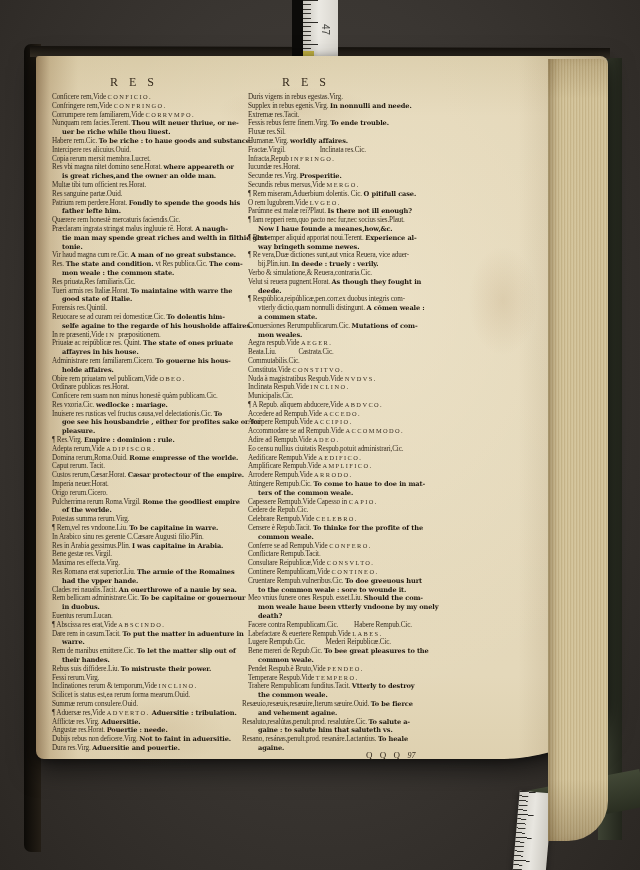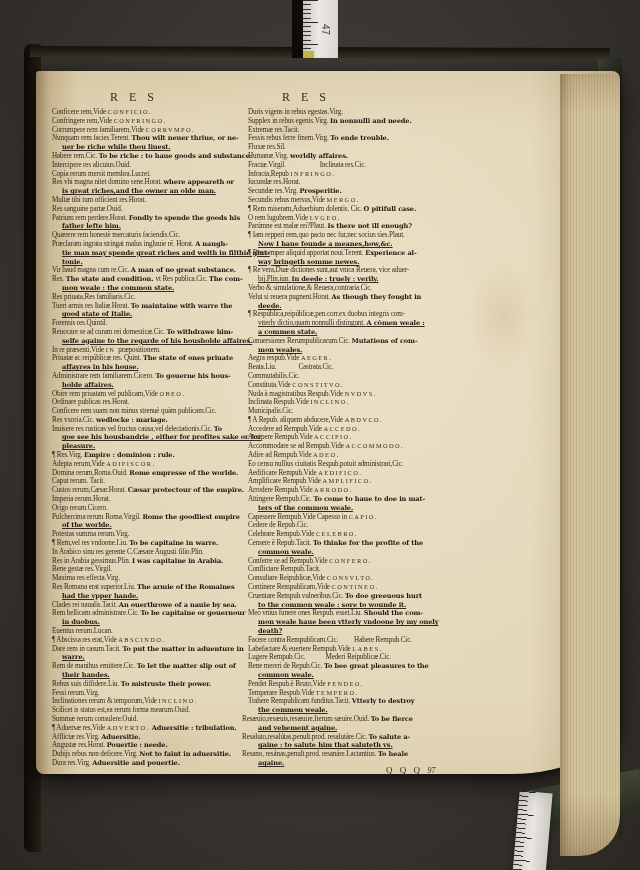--- a/index.html
+++ b/index.html
@@ -29,52 +29,52 @@
     font:10px "Liberation Sans",sans-serif;color:#3c3c38;}
   .rt-tip{position:absolute;left:0;bottom:0;width:11px;height:7px;background:#c5b544;}
   .ruler-bottom{position:absolute;left:516px;top:792px;width:33px;height:84px;
     background:linear-gradient(90deg,#d2cfc7,#e8e6e0 50%,#ccc9c1);
     transform:rotate(5deg);z-index:1;box-shadow:0 2px 6px rgba(0,0,0,.45);}
   .rb-ticks{position:absolute;left:0;top:0;width:9px;height:100%;
     background:repeating-linear-gradient(180deg,#35332e 0,#35332e 1px,rgba(0,0,0,0) 1px,rgba(0,0,0,0) 4.6px);}
   .rb-ticks2{position:absolute;left:0;top:0;width:16px;height:100%;
     background:repeating-linear-gradient(180deg,#2b2925 0,#2b2925 1px,rgba(0,0,0,0) 1px,rgba(0,0,0,0) 23px);}
   
-  .page{position:absolute;left:36px;top:71px;width:572px;height:703px;z-index:2;
+  .page{position:absolute;left:36px;top:56px;width:572px;height:703px;z-index:2;
     border-radius:3px 8px 110px 8px / 3px 8px 58px 8px;
     background:
       radial-gradient(ellipse at 60% 35%, rgba(255,250,234,0.28), rgba(255,250,234,0) 62%),
       linear-gradient(90deg, rgba(97,66,31,0.55) 0, rgba(146,115,70,0.30) 14px, rgba(210,190,150,0.12) 42px, rgba(0,0,0,0) 90px),
       linear-gradient(270deg, rgba(120,95,55,0.35) 0, rgba(0,0,0,0) 90px),
       linear-gradient(180deg, #d9cba8 0, #e3d6b7 60px, #e4d8ba 620px, #d8c9a5 788px);
-    box-shadow:0 10px 26px rgba(0,0,0,.55), 0 2px 8px rgba(0,0,0,.4);padding-left:12px;}
+    box-shadow:0 10px 26px rgba(0,0,0,.55), 0 2px 8px rgba(0,0,0,.4);}
   .foredge{position:absolute;right:0;top:3px;width:60px;height:782px;
     border-radius:0 8px 40px 0;
     background:
       linear-gradient(180deg, rgba(120,95,55,0.25), rgba(0,0,0,0) 40px, rgba(0,0,0,0) 720px, rgba(100,78,42,0.35)),
       repeating-linear-gradient(90deg,#dccfa9 0,#c6b489 1.5px,#d7c8a0 3px);
     box-shadow:inset 10px 0 12px -7px rgba(90,65,30,.55);}
   .stain{position:absolute;border-radius:50%;pointer-events:none;}
   .s1{left:432px;top:190px;width:70px;height:110px;background:radial-gradient(ellipse,rgba(150,110,60,.14),rgba(150,110,60,0) 70%);}
   .s2{left:60px;top:640px;width:130px;height:70px;background:radial-gradient(ellipse,rgba(140,100,55,.11),rgba(140,100,55,0) 70%);}
   .s3{left:180px;top:30px;width:160px;height:50px;background:radial-gradient(ellipse,rgba(140,105,60,.10),rgba(140,105,60,0) 70%);}
   
   .runhead{position:absolute;top:19px;font-size:12px;letter-spacing:4px;color:#362b1e;}
   .rh-left{left:74px;} .rh-right{left:246px;}
   .col{position:absolute;top:37px;font-size:7.2px;line-height:8.8px;color:#352b1f;white-space:nowrap;}
   .col-left{left:16px;width:198px;}
   .col-right{left:212px;width:216px;}
   .line{height:8.8px;line-height:8.8px;}
-  .ind{padding-left:10px;text-decoration:underline;}
+  .ind{padding-left:10px;}
   .hang{margin-left:-6px;}
   .seg-r{font-family:"Liberation Serif",serif;letter-spacing:-0.15px;}
   .seg-g{font-family:"DejaVu Serif",serif;font-weight:bold;font-size:6.6px;letter-spacing:-0.1px;color:#211a11;}
   .seg-c{font-family:"Liberation Serif",serif;font-size:6.4px;letter-spacing:1.4px;}
   .seg-tab{display:inline-block;}
-  .signature{position:absolute;left:330px;top:694px;font-size:9px;letter-spacing:2.5px;color:#33291d;margin-left:20px;}
+  .signature{position:absolute;left:330px;top:694px;font-size:9px;letter-spacing:2.5px;color:#33291d;}
   .sig-mark{font-style:italic;font-size:8px;letter-spacing:0;margin-left:5px;}
 </style>
 </head>
 <body>
 
 <div class="stage">
   <div class="binding"></div>
   <div class="cover-top"></div>
   <div class="cover-right"></div>
 
@@ -122,40 +122,40 @@
         <div class="line"><span class="seg-r">Præclaram ingrata stringat malus ingluuie rē. Horat. </span><span class="seg-g">A naugh-</span></div>
         <div class="line ind"><span class="seg-g">tie man may spende great riches and welth in filthie glut-</span></div>
         <div class="line ind"><span class="seg-g">tonie.</span></div>
         <div class="line"><span class="seg-r">Vir haud magna cum re.Cic. </span><span class="seg-g">A man of no great substance.</span></div>
         <div class="line"><span class="seg-r">Res. </span><span class="seg-g">The state and condition. </span><span class="seg-r">vt Res publica.Cic. </span><span class="seg-g">The com-</span></div>
         <div class="line ind"><span class="seg-g">mon weale : the common state.</span></div>
         <div class="line"><span class="seg-r">Res priuata,Res familiaris.Cic.</span></div>
         <div class="line"><span class="seg-r">Tueri armis res Italiæ.Horat. </span><span class="seg-g">To maintaine with warre the</span></div>
         <div class="line ind"><span class="seg-g">good state of Italie.</span></div>
         <div class="line"><span class="seg-r">Forensis res.Quintil.</span></div>
-        <div class="line"><span class="seg-r">Reuocare se ad curam rei domesticæ.Cic. </span><span class="seg-g">To withdrawe him-</span></div>
+        <div class="line"><span class="seg-r">Reuocare se ad curam rei domesticæ.Cic. </span><span class="seg-g">To dolentis him-</span></div>
         <div class="line ind"><span class="seg-g">selfe againe to the regarde of his housholde affaires.</span></div>
         <div class="line"><span class="seg-r">In re præsenti,Vide </span><span class="seg-c">IN </span><span class="seg-r">præpositionem.</span></div>
         <div class="line"><span class="seg-r">Priuatæ ac reipúblicæ res. Quint. </span><span class="seg-g">The state of ones priuate</span></div>
         <div class="line ind"><span class="seg-g">affayres in his house.</span></div>
         <div class="line"><span class="seg-r">Administrare rem familiarem.Cicero. </span><span class="seg-g">To gouerne his hous-</span></div>
         <div class="line ind"><span class="seg-g">holde affaires.</span></div>
         <div class="line"><span class="seg-r">Obire rem priuatam vel publicam,Vide </span><span class="seg-c">OBEO.</span></div>
         <div class="line"><span class="seg-r">Ordinare publicas res.Horat.</span></div>
-        <div class="line"><span class="seg-r">Conficere rem suam non minus strenuè quàm publicam.Cic.</span></div>
+        <div class="line"><span class="seg-r">Conficere rem suam non minus honestè quàm publicam.Cic.</span></div>
         <div class="line"><span class="seg-r">Res vxoria.Cic. </span><span class="seg-g">wedlocke : mariage.</span></div>
         <div class="line"><span class="seg-r">Inuisere res rusticas vel fructus causa,vel delectationis.Cic. </span><span class="seg-g">To</span></div>
         <div class="line ind"><span class="seg-g">goe see his housbandrie , either for profites sake or for</span></div>
         <div class="line ind"><span class="seg-g">pleasure.</span></div>
         <div class="line"><span class="seg-r">¶ Res.Virg. </span><span class="seg-g">Empire : dominion : rule.</span></div>
         <div class="line"><span class="seg-r">Adepta rerum,Vide </span><span class="seg-c">ADIPISCOR.</span></div>
         <div class="line"><span class="seg-r">Domina rerum,Roma.Ouid. </span><span class="seg-g">Rome empresse of the worlde.</span></div>
         <div class="line"><span class="seg-r">Caput rerum. Tacit.</span></div>
         <div class="line"><span class="seg-r">Custos rerum,Cæsar.Horat. </span><span class="seg-g">Cæsar protectour of the empire.</span></div>
-        <div class="line"><span class="seg-r">Imperia rerum.Horat.</span></div>
+        <div class="line"><span class="seg-r">Imperia neuer.Horat.</span></div>
         <div class="line"><span class="seg-r">Origo rerum.Cicero.</span></div>
         <div class="line"><span class="seg-r">Pulcherrima rerum Roma.Virgil. </span><span class="seg-g">Rome the goodliest empire</span></div>
         <div class="line ind"><span class="seg-g">of the worlde.</span></div>
         <div class="line"><span class="seg-r">Potestas summa rerum.Virg.</span></div>
         <div class="line"><span class="seg-r">¶ Rem,vel res vndoone.Liu. </span><span class="seg-g">To be capitaine in warre.</span></div>
         <div class="line"><span class="seg-r">In Arabico sinu res gerente C.Cæsare Augusti filio.Plin.</span></div>
         <div class="line"><span class="seg-r">Res in Arabia gessimus.Plin. </span><span class="seg-g">I was capitaine in Arabia.</span></div>
         <div class="line"><span class="seg-r">Bene gestæ res.Virgil.</span></div>
         <div class="line"><span class="seg-r">Maxima res effecta.Virg.</span></div>
         <div class="line"><span class="seg-r">Res Romana erat superior.Liu. </span><span class="seg-g">The armie of the Romaines</span></div>

